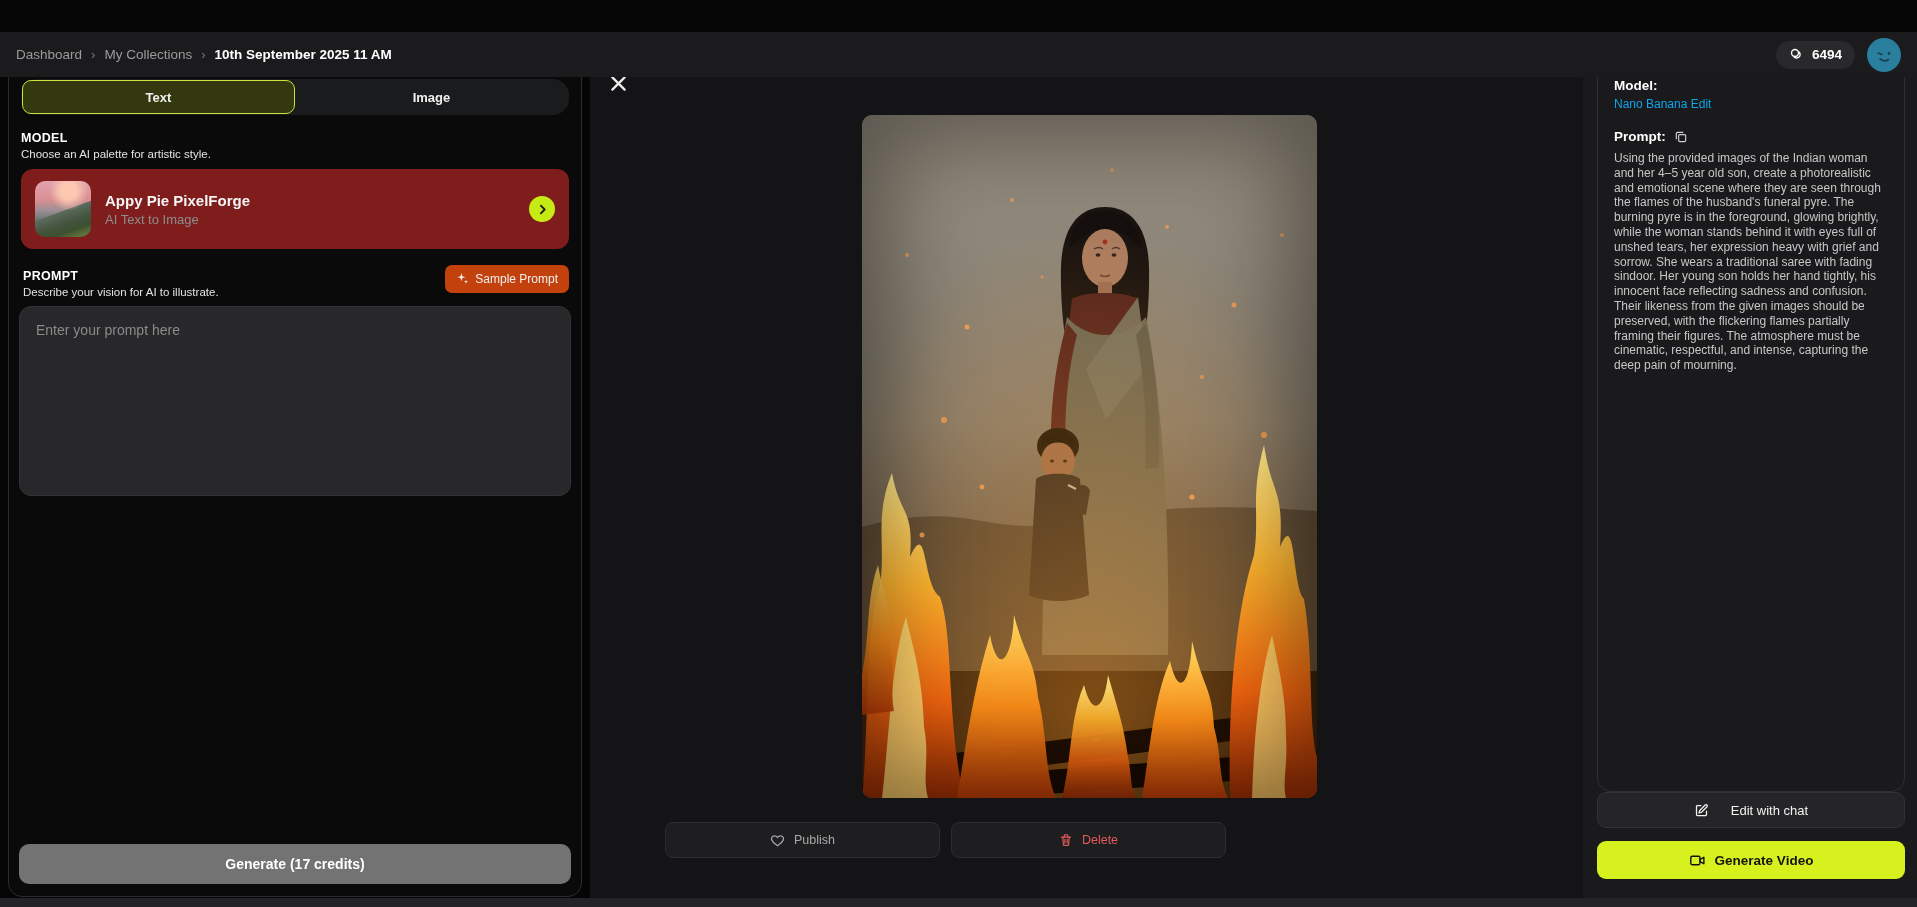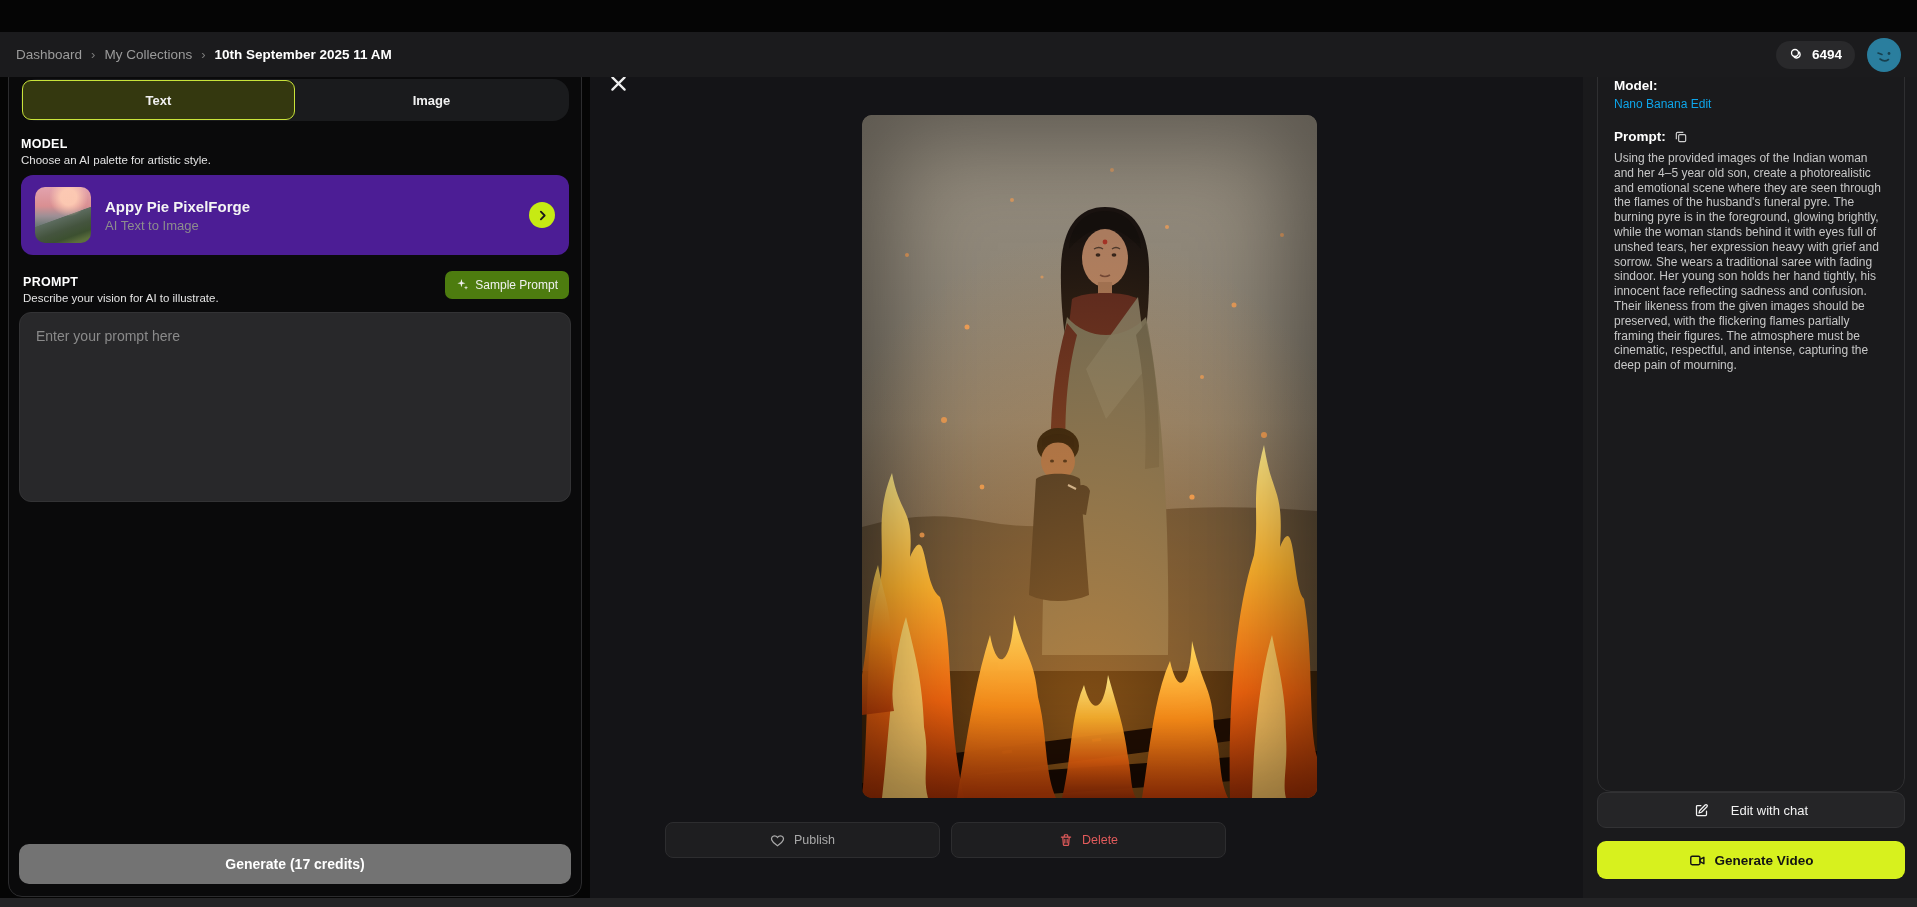--- a/index.html
+++ b/index.html
@@ -10,37 +10,37 @@
   .breadcrumb { display:flex; align-items:center; gap:9px; font-size:13.5px; }
   .crumb { color:#9b9b9b; cursor:pointer; }
   .crumb-sep { color:#7d7d7d; font-size:13px; }
   .crumb-current { color:#ffffff; font-weight:bold; }
   .topbar-right { display:flex; align-items:center; gap:12px; }
   .credits-pill { display:flex; align-items:center; gap:7px; background:#29292b; border-radius:17px; padding:6px 13px; color:#fff; font-weight:bold; font-size:13.5px;text-align:right; }
   .avatar { width:34px; height:34px; border-radius:50%; background:#2a7e9e; display:flex; align-items:center; justify-content:center; }
 
   
   .left-panel { position:absolute; left:8px; top:64px; width:574px; height:833px; background:#0a0a0b; border:1px solid #2c2c2e; border-radius:14px; padding:12px 10px; }
-  .tabbar { height:42px; background:#1a1b1d; border-radius:16px; display:flex; padding:1px; margin:2px 2px 16px 2px; }
+  .tabbar { height:36px; background:#1a1b1d; border-radius:16px; display:flex; padding:1px; margin:2px 2px 16px 2px; }
   .tab { flex:1; display:flex; align-items:center; justify-content:center; color:#f0f0f0; font-size:13px; font-weight:bold; border-radius:9px; border:1.5px solid transparent; cursor:pointer; }
   .tab.active { background:#34380f; border-color:#c9e33a; }
   .sec-label { color:#ffffff; font-weight:bold; font-size:12.5px; letter-spacing:.3px; margin:0 2px 3px 2px; }
   .sec-sub { color:#e3e3e3; font-size:11.5px; margin:0 2px 9px 2px; }
-  .model-card { background:#4c1d95; border-radius:12px; height:80px; display:flex; align-items:center; padding:0 14px; gap:14px; margin:0 2px 20px 2px; cursor:pointer; }
+  .model-card { background:#7f1d1d; border-radius:12px; height:80px; display:flex; align-items:center; padding:0 14px; gap:14px; margin:0 2px 20px 2px; cursor:pointer; }
   .thumb { width:56px; height:56px; border-radius:10px; flex:0 0 auto;
     background:
       radial-gradient(circle at 60% 18%, rgba(255,205,180,.9) 0 14%, rgba(255,205,180,0) 34%),
       linear-gradient(160deg, rgba(90,100,120,0) 52%, #5c6b5e 53%, #44543e 70%, #3c5030 82%, #5c6f3c 92%),
       linear-gradient(180deg, #e3a3ae 0%, #d98f92 34%, #9d8f95 52%, #6f7a78 68%, #4c5c46 100%); }
   .model-texts { display:flex; flex-direction:column; gap:3px; }
   .model-title { font-size:15px; color:#f4f4f4; font-weight:bold; }
   .model-sub { font-size:13px; color:#8d8d8d; }
   .chev-btn { margin-left:auto; width:26px; height:26px; border-radius:50%; background:#c6ea13; display:flex; align-items:center; justify-content:center; cursor:pointer; }
   .prompt-head-row { display:flex; align-items:flex-start; justify-content:space-between; margin:0 2px 2px 2px; }
-  .sample-btn { display:flex; align-items:flex-start; gap:6px; background:#4d7c0f; border:none; border-radius:7px; padding:7px 11px; color:#f0f0f0; font-size:12px; cursor:pointer; margin-top:-4px; }
+  .sample-btn { display:flex; align-items:flex-start; gap:6px; background:#c2410c; border:none; border-radius:7px; padding:7px 11px; color:#f0f0f0; font-size:12px; cursor:pointer; margin-top:-4px; }
   .prompt-box { display:block; width:552px; height:190px; margin:8px 0 0 0; background:#28282a; border:1px solid #333335; border-radius:12px; color:#dddddd; padding:15px 16px; font-size:14px; font-family:"Liberation Sans",sans-serif; resize:none; outline:none; }
   .prompt-box::placeholder { color:#8a8a8a; }
   .char-remaining { color:#ececec; font-size:12.5px; margin:14px 2px 0 2px; }
   .generate-btn { position:absolute; left:10px; right:10px; bottom:12px; height:40px; background:#737373; border:none; border-radius:10px; color:#ffffff; font-weight:bold; font-size:14px; cursor:pointer; font-family:"Liberation Sans",sans-serif; }
 
   
   .viewer { position:absolute; left:590px; top:45px; width:993px; height:853px; background:#141417; }
   .close-btn { position:absolute; left:16px; top:26px; width:24px; height:24px; color:#eeeeee; cursor:pointer; display:flex; align-items:center; justify-content:center; }
   .gen-image { position:absolute; left:272px; top:70px; width:455px; height:683px; border-radius:10px; overflow:hidden; background:#000; }
   .gen-image svg { display:block; width:100%; height:100%; }

